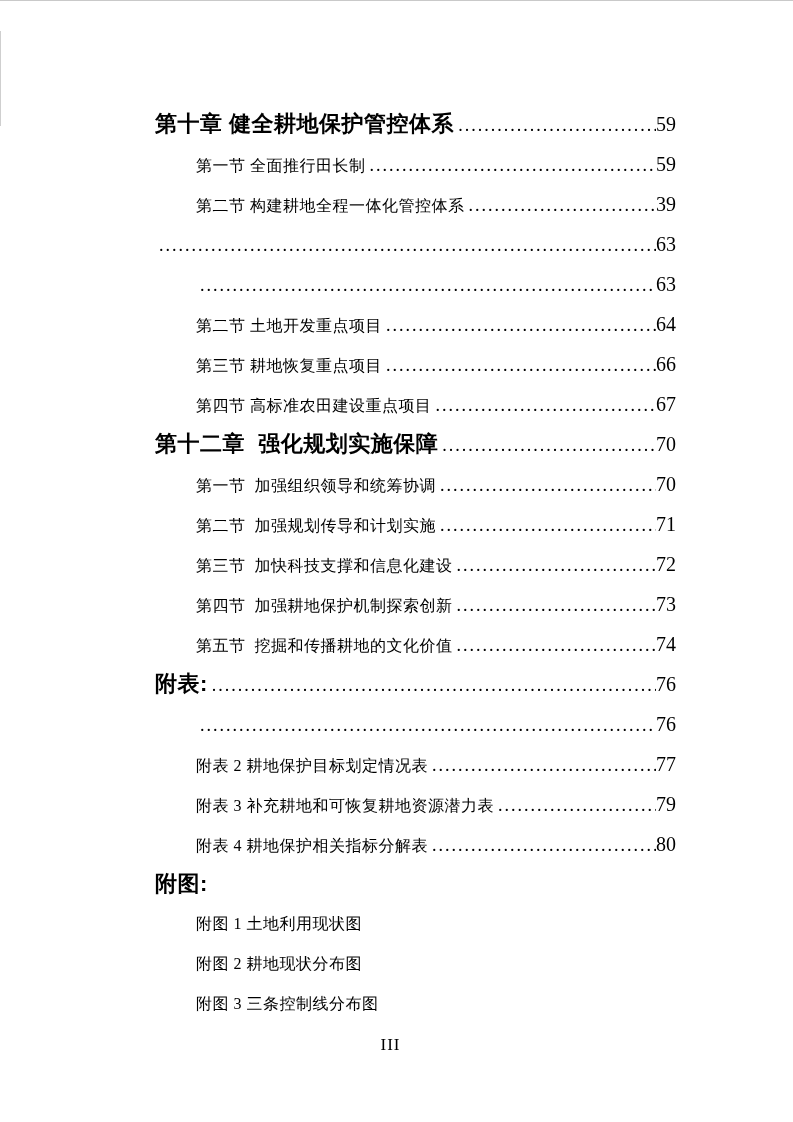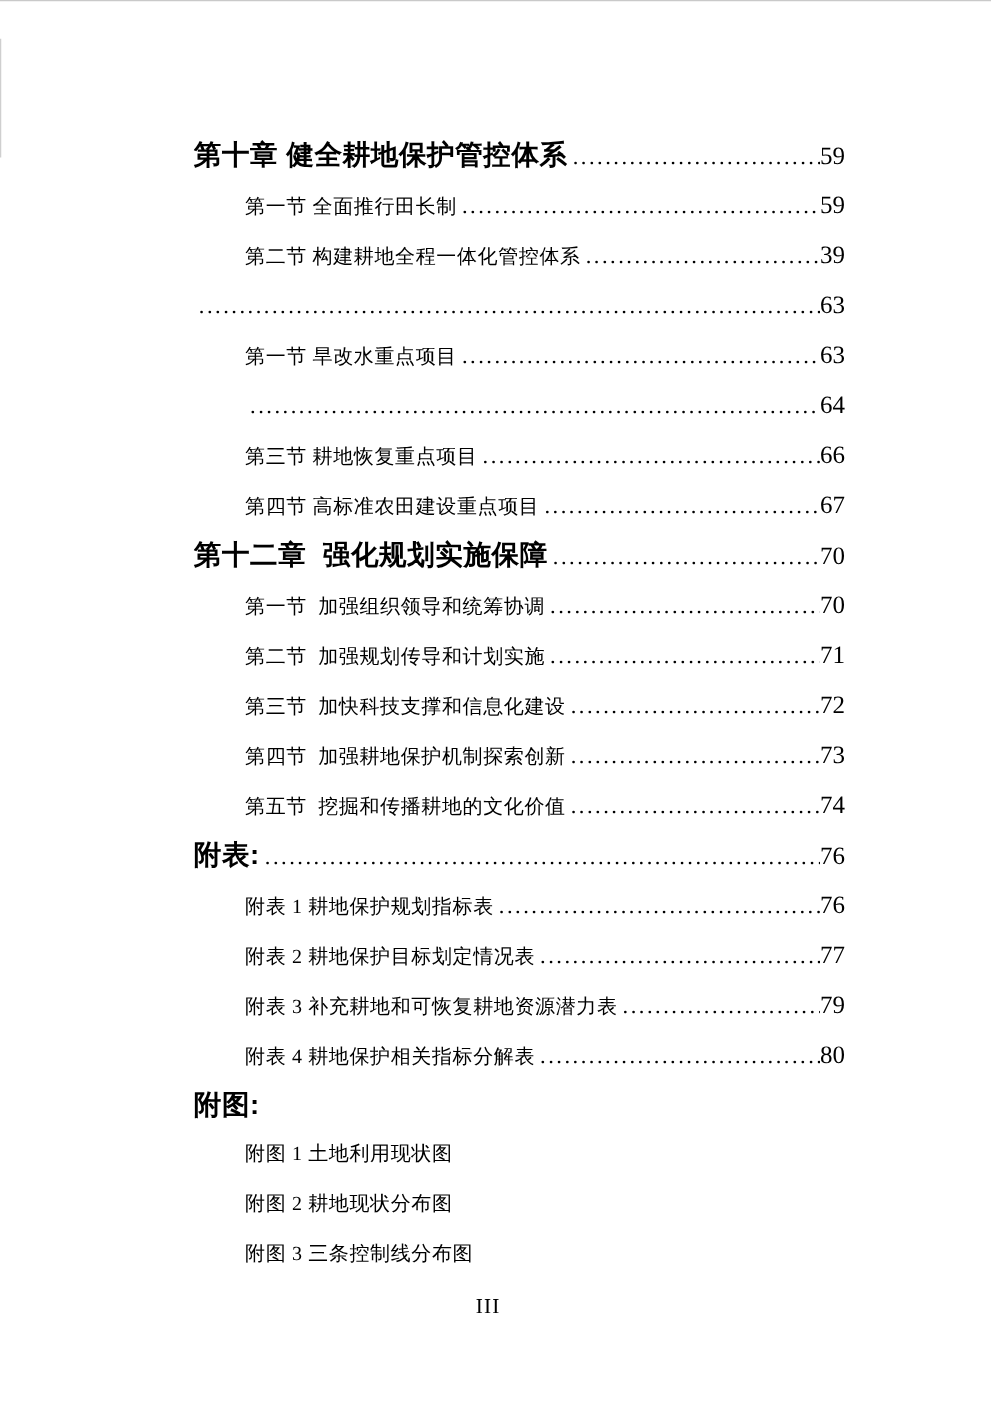--- a/index.html
+++ b/index.html
@@ -87,25 +87,25 @@
     <span class="title">第二节 构建耕地全程一体化管控体系</span>
     <span class="dots">........................................................................................................................................................................................................</span>
     <span class="pagenum">39</span>
   </div>
 
   <div class="row chapter">
     <span class="dots">........................................................................................................................................................................................................</span>
     <span class="pagenum">63</span>
   </div>
   <div class="row section">
-    <span class="title">第一节 旱改水重点项目</span>
     <span class="dots">........................................................................................................................................................................................................</span>
     <span class="pagenum">63</span>
   </div>
   <div class="row section">
+    <span class="title">第二节 土地开发重点项目</span>
     <span class="dots">........................................................................................................................................................................................................</span>
     <span class="pagenum">64</span>
   </div>
   <div class="row section">
     <span class="title">第三节 耕地恢复重点项目</span>
     <span class="dots">........................................................................................................................................................................................................</span>
     <span class="pagenum">66</span>
   </div>
   <div class="row section">
     <span class="title">第四节 高标准农田建设重点项目</span>
@@ -143,21 +143,20 @@
     <span class="dots">........................................................................................................................................................................................................</span>
     <span class="pagenum">74</span>
   </div>
 
   <div class="row chapter">
     <span class="title">附表:</span>
     <span class="dots">........................................................................................................................................................................................................</span>
     <span class="pagenum">76</span>
   </div>
   <div class="row section">
-    <span class="title">附表 1 耕地保护规划指标表</span>
     <span class="dots">........................................................................................................................................................................................................</span>
     <span class="pagenum">76</span>
   </div>
   <div class="row section">
     <span class="title">附表 2 耕地保护目标划定情况表</span>
     <span class="dots">........................................................................................................................................................................................................</span>
     <span class="pagenum">77</span>
   </div>
   <div class="row section">
     <span class="title">附表 3 补充耕地和可恢复耕地资源潜力表</span>

